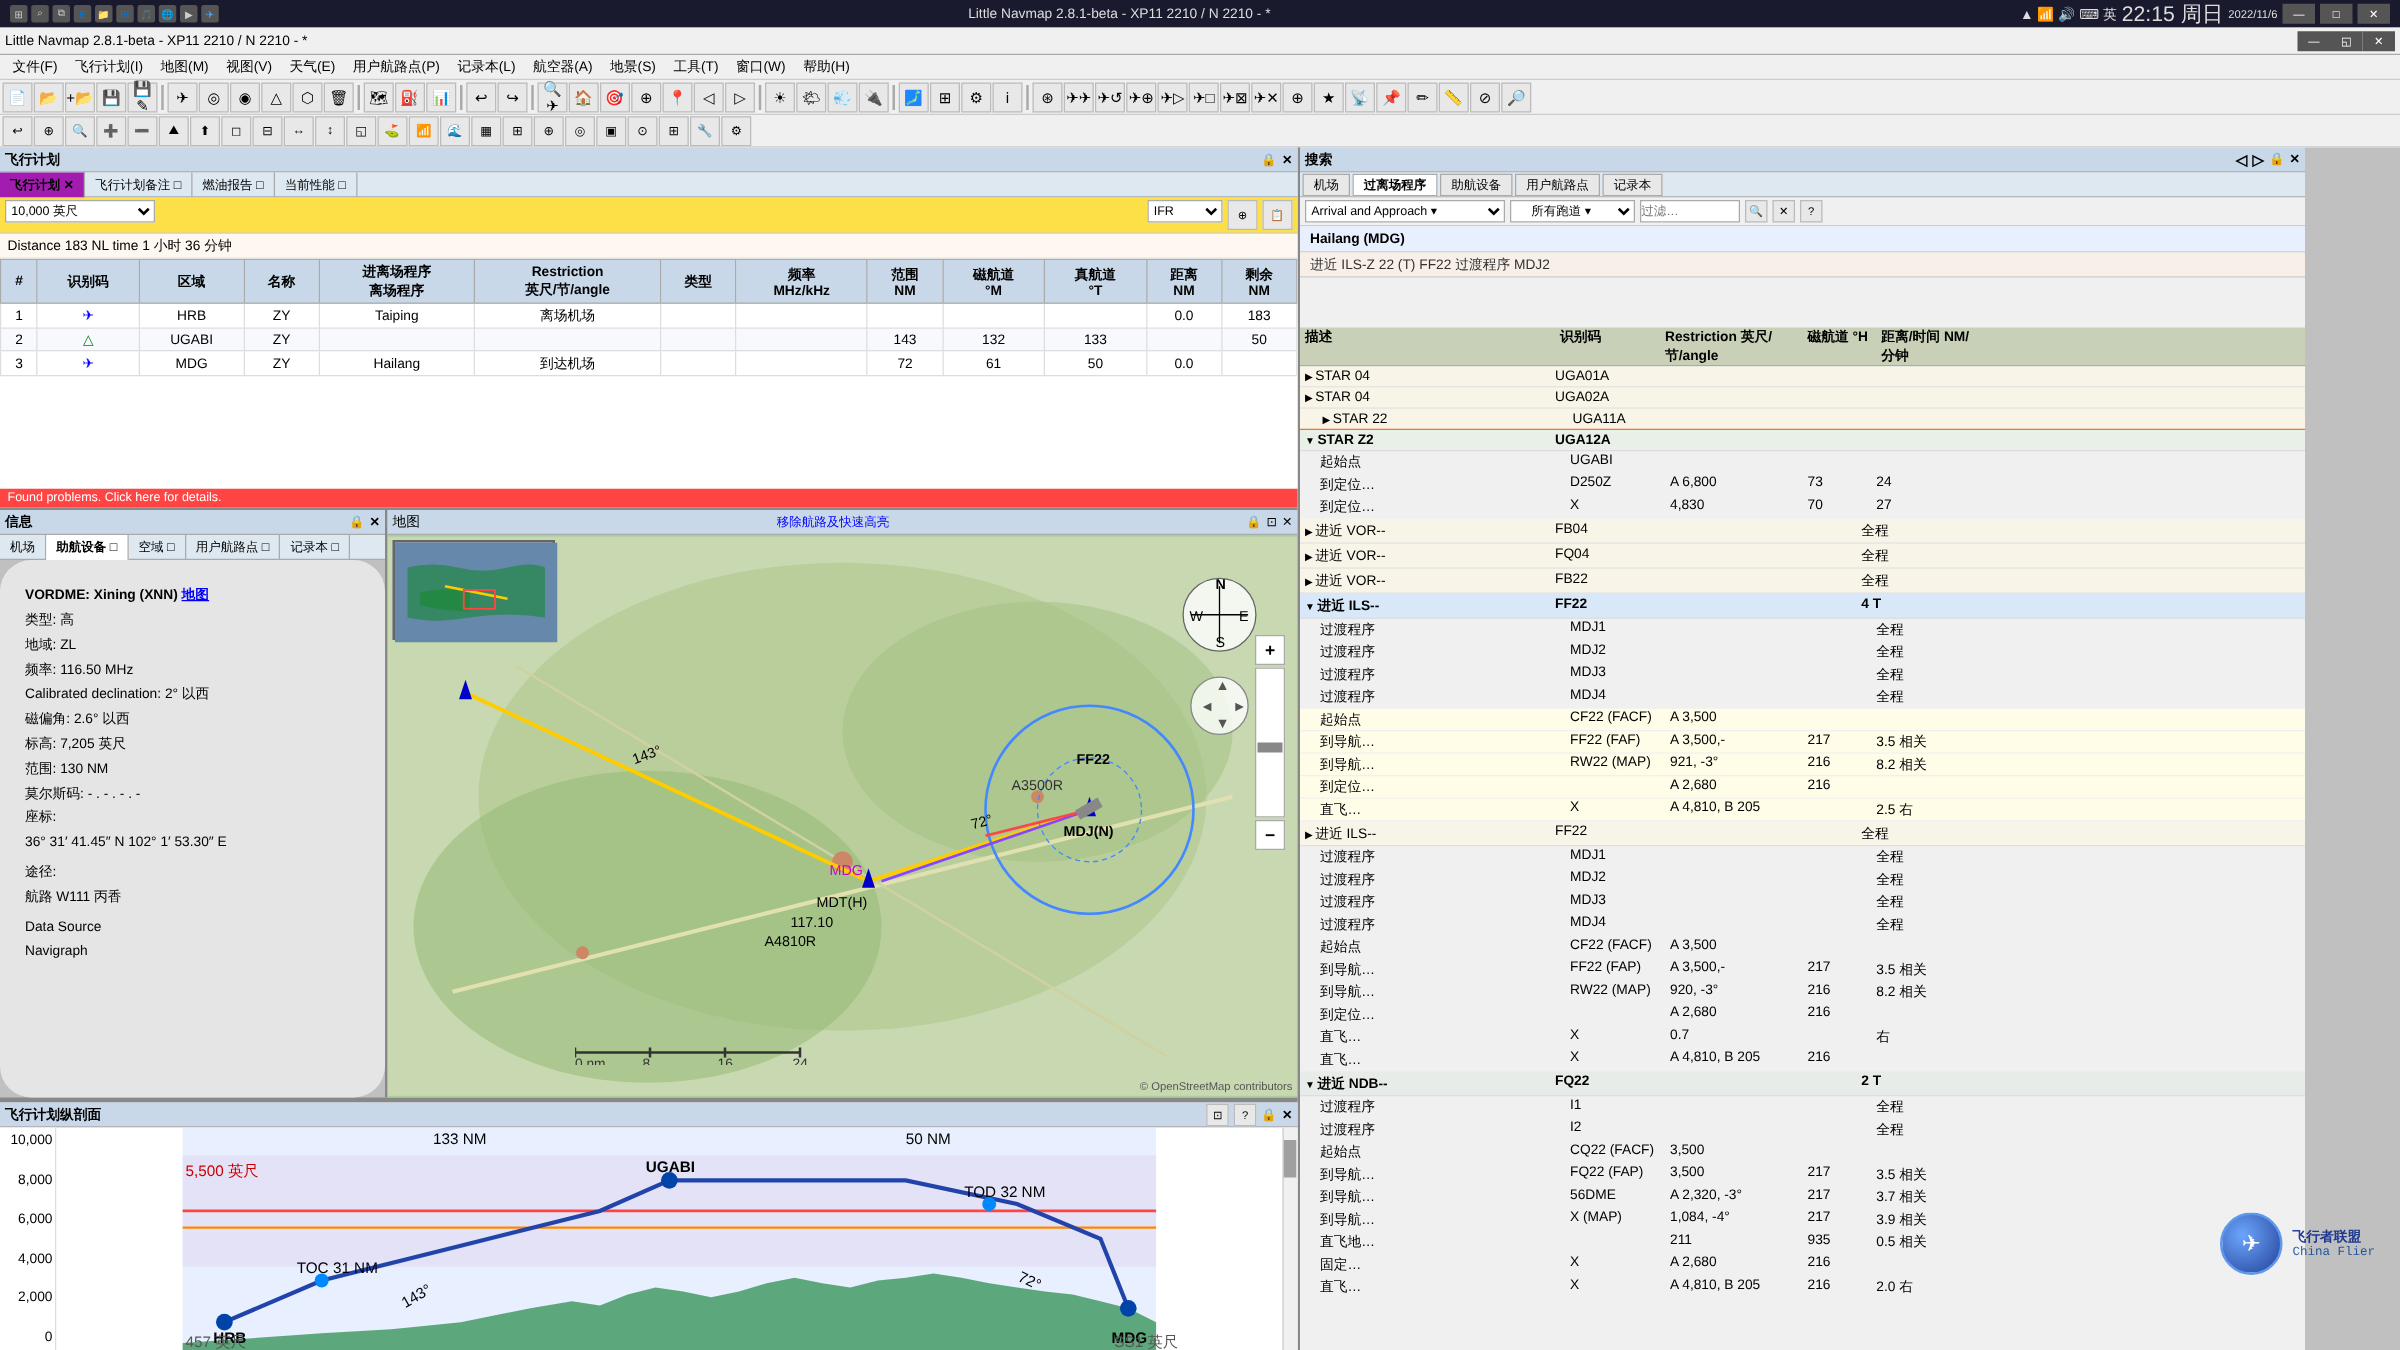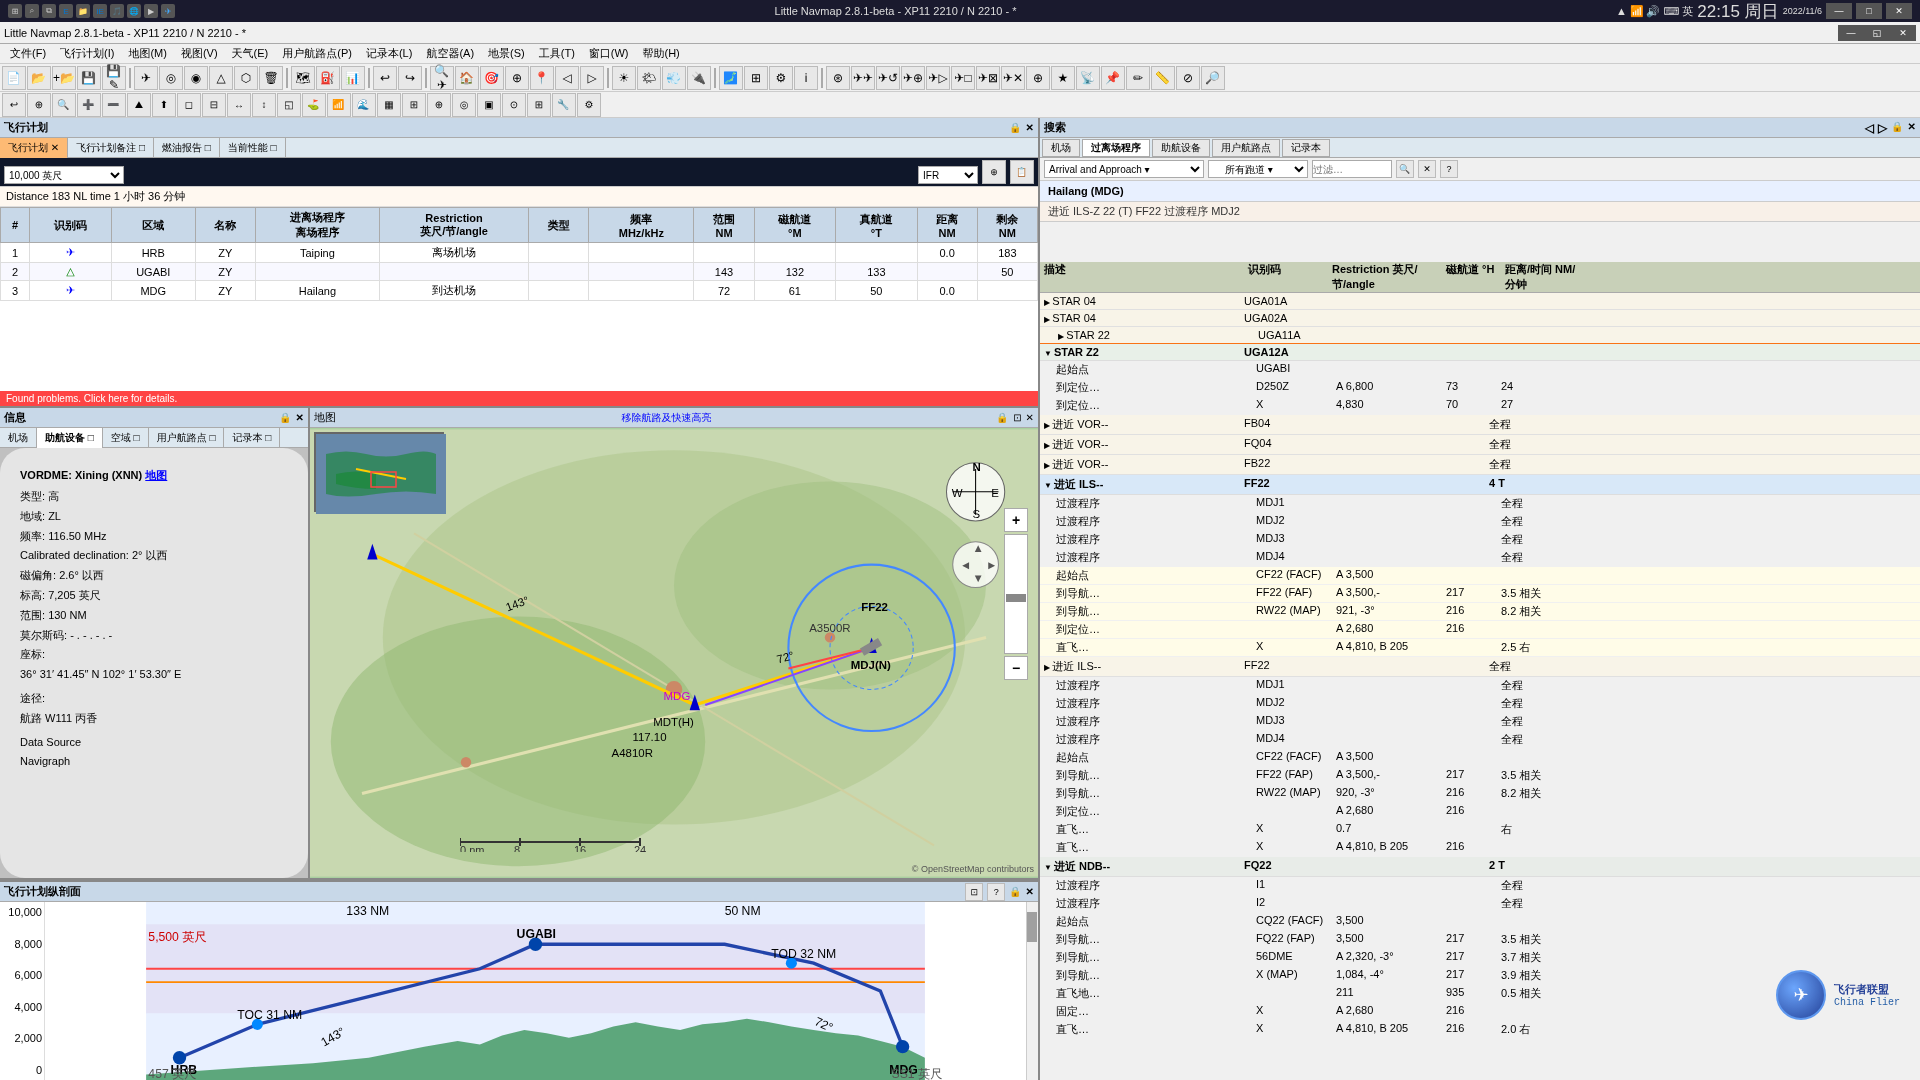--- a/index.html
+++ b/index.html
@@ -31,22 +31,22 @@
     .main-layout { display: flex; width: 1920px; height: calc(1080px - 118px); }
 
     
     .left-panel { width: 1040px; display: flex; flex-direction: column; border-right: 2px solid #888; }
 
     
     .fp-panel { background: #f0f0f0; height: 290px; border-bottom: 2px solid #888; display: flex; flex-direction: column; }
     .panel-header { background: #c8d8e8; height: 20px; display: flex; align-items: center; padding: 0 4px; font-weight: bold; border-bottom: 1px solid #aaa; justify-content: space-between; }
     .panel-tabs { display: flex; align-items: center; height: 20px; background: #dde8f0; border-bottom: 1px solid #aaa; }
     .panel-tab { padding: 1px 8px; cursor: pointer; border-right: 1px solid #aaa; font-size: 10px; height: 20px; display: flex; align-items: center; }
-    .panel-tab.active { background: #fdba74; font-weight: normal; }
-    .fp-toolbar { display: flex; align-items: flex-end; padding: 2px 4px; gap: 4px; border-bottom: 1px solid #ccc; background: #0f172a; }
+    .panel-tab.active { background: #a21caf; font-weight: bold; }
+    .fp-toolbar { display: flex; align-items: flex-start; padding: 2px 4px; gap: 4px; border-bottom: 1px solid #ccc; background: #fde047; }
     .fp-select { height: 18px; font-size: 10px; border: 1px solid #aaa; background: white; }
     .fp-route-info { padding: 2px 6px; font-size: 11px; color: #000; background: #fff8f0; border-bottom: 1px solid #ddd; }
     .fp-table { flex: 1; overflow: auto; background: white; }
     .fp-table table { width: 100%; border-collapse: collapse; font-size: 10px; }
     .fp-table th { background: #c8d8e8; border: 1px solid #aaa; padding: 2px 4px; text-align: center; white-space: nowrap; }
     .fp-table td { border: 1px solid #ddd; padding: 2px 4px; text-align: center; white-space: nowrap; }
     .fp-table tr:nth-child(even) { background: #f8f8ff; }
     .error-bar { background: #ff4444; color: white; padding: 2px 6px; font-size: 10px; cursor: pointer; }
 
     
@@ -54,21 +54,21 @@
     .map-content { flex: 1; background: #aad0a0; position: relative; overflow: hidden; }
     .map-header { background: #c8d8e8; height: 20px; display: flex; align-items: center; justify-content: space-between; padding: 0 4px; border-bottom: 1px solid #aaa; }
     
     
     .profile-panel { background: #f0f0f0; height: 200px; display: flex; flex-direction: column; border-top: 2px solid #888; }
     .profile-content { flex: 1; background: white; position: relative; overflow: hidden; display: flex; }
     .profile-yaxis { width: 45px; background: white; border-right: 1px solid #ddd; display: flex; flex-direction: column; justify-content: space-between; padding: 4px 2px; font-size: 9px; text-align: right; }
     .profile-chart { flex: 1; position: relative; }
 
     
-    .right-panel { width: 880px; display: flex; flex-direction: column; background: #f0f0f0; }
+    .right-panel { width: 804px; display: flex; flex-direction: column; background: #f0f0f0; }
     .right-header { background: #c8d8e8; height: 20px; display: flex; align-items: center; padding: 0 4px; font-weight: bold; border-bottom: 1px solid #aaa; justify-content: space-between; }
     .right-tabs { display: flex; align-items: center; height: 20px; background: #dde8f0; border-bottom: 1px solid #aaa; padding: 0 2px; gap: 2px; }
     .right-tab { padding: 1px 8px; cursor: pointer; border: 1px solid #aaa; font-size: 10px; background: #e8e8e8; }
     .right-tab.active { background: white; font-weight: bold; }
     .right-filter-bar { display: flex; align-items: center; gap: 4px; padding: 2px 4px; border-bottom: 1px solid #ccc; background: #f0f0f0; }
     .right-select { height: 18px; font-size: 10px; border: 1px solid #aaa; background: white; }
     
     
     .proc-tree { font-size: 10px; }
     .triangle { display: inline-block; font-size: 8px; margin-right: 2px; }

